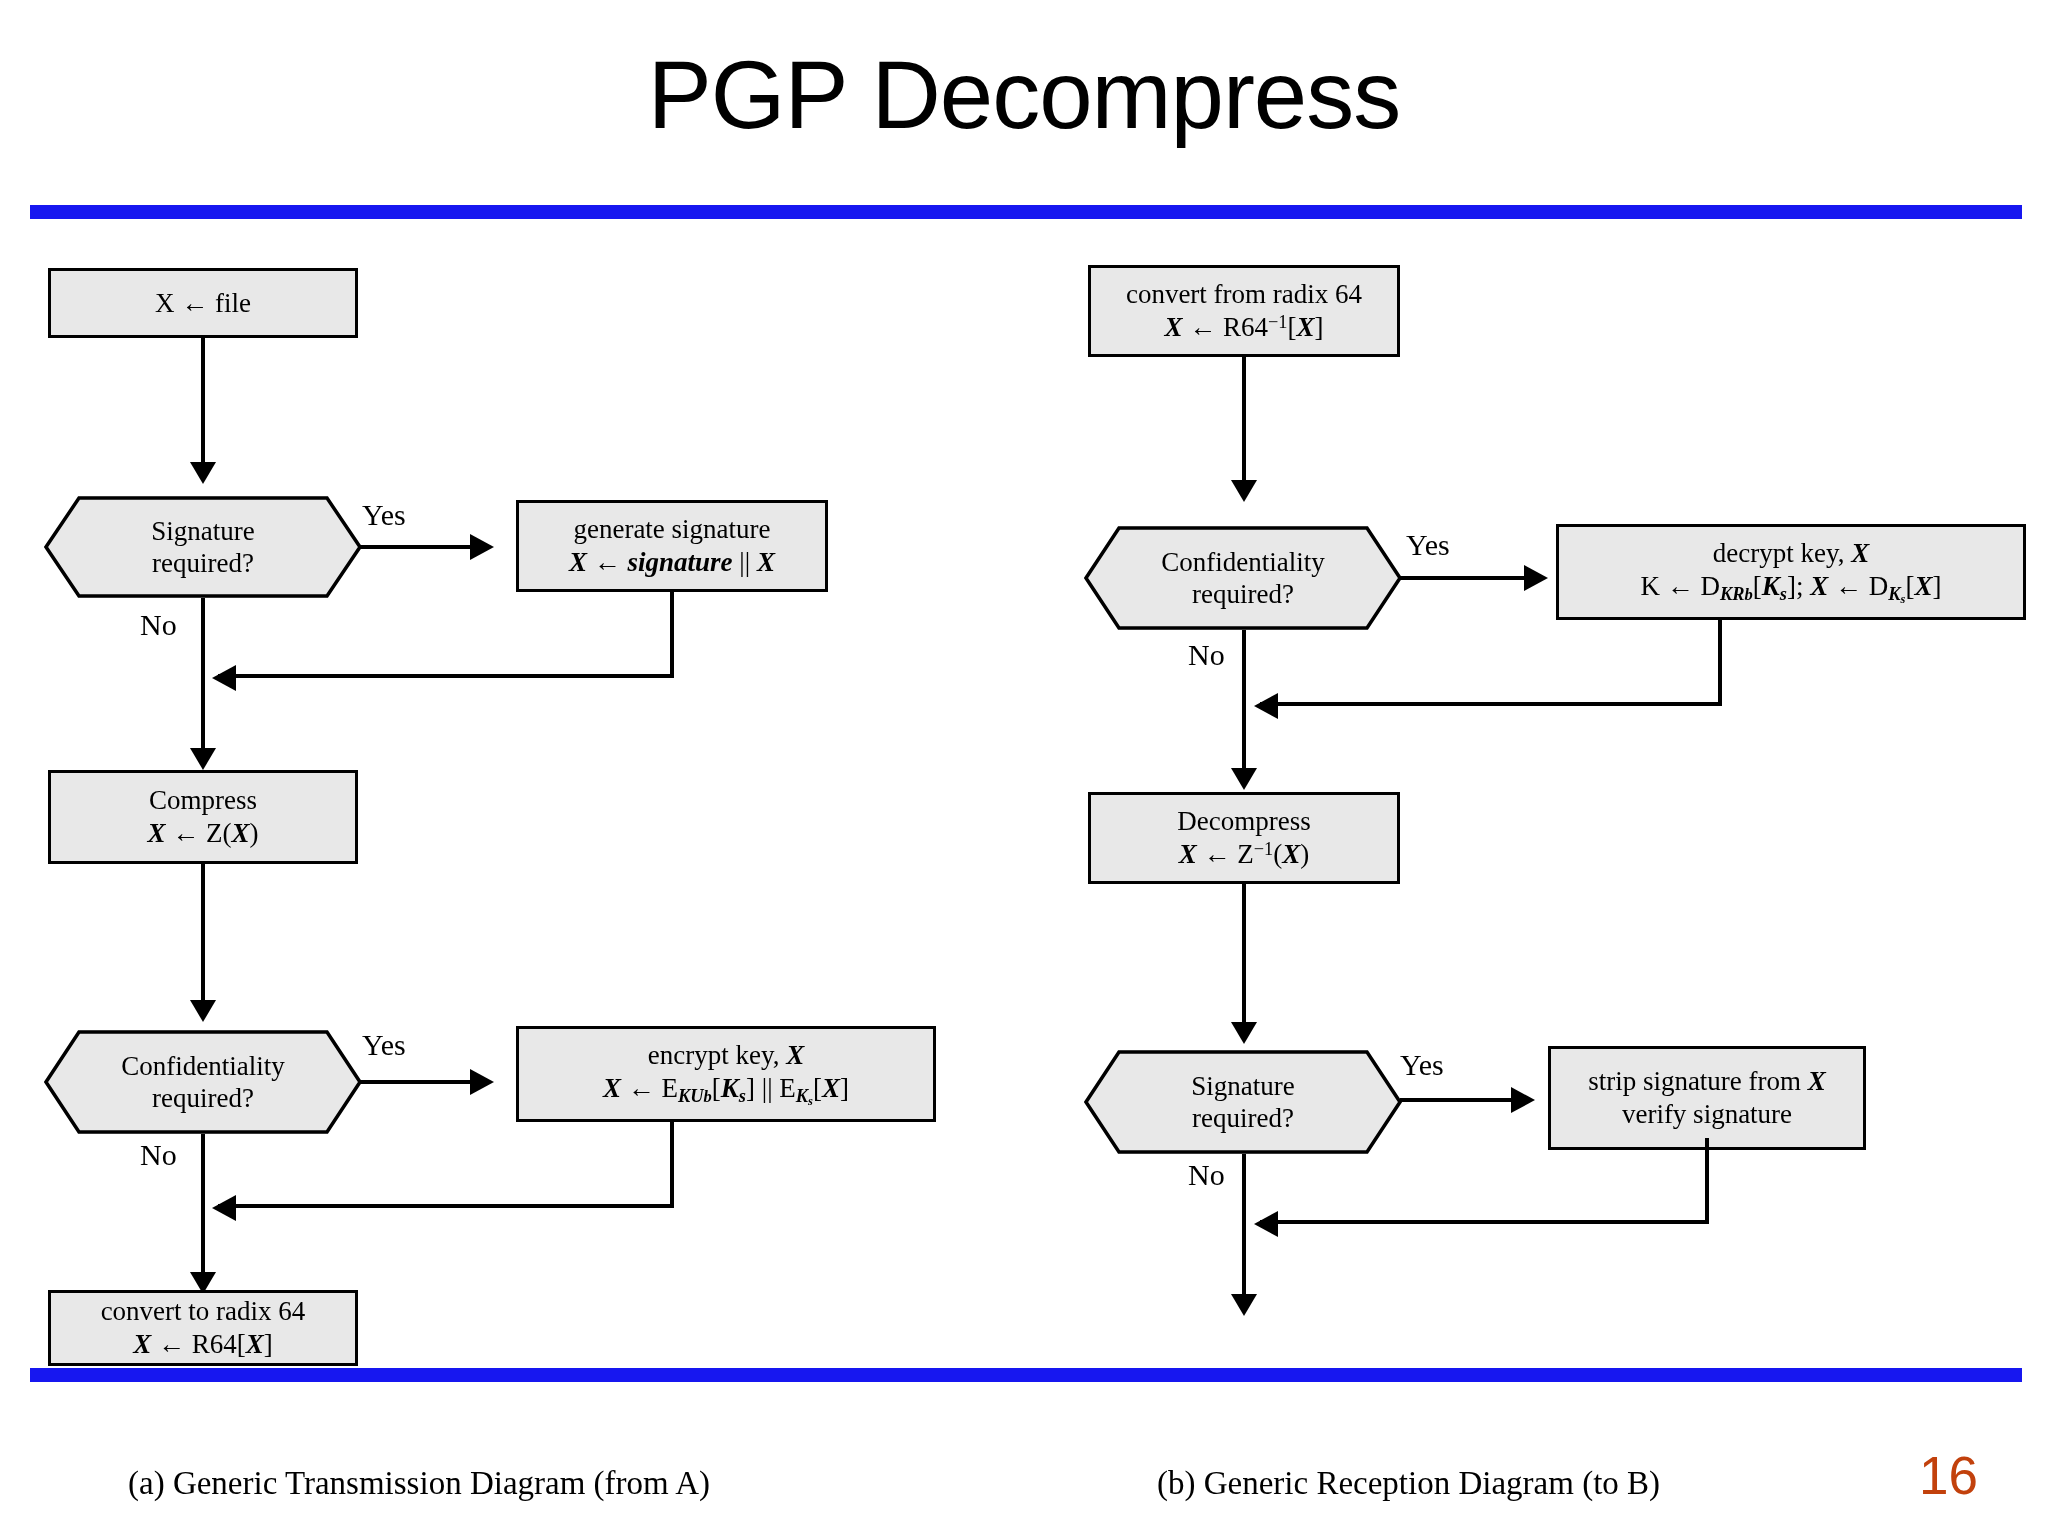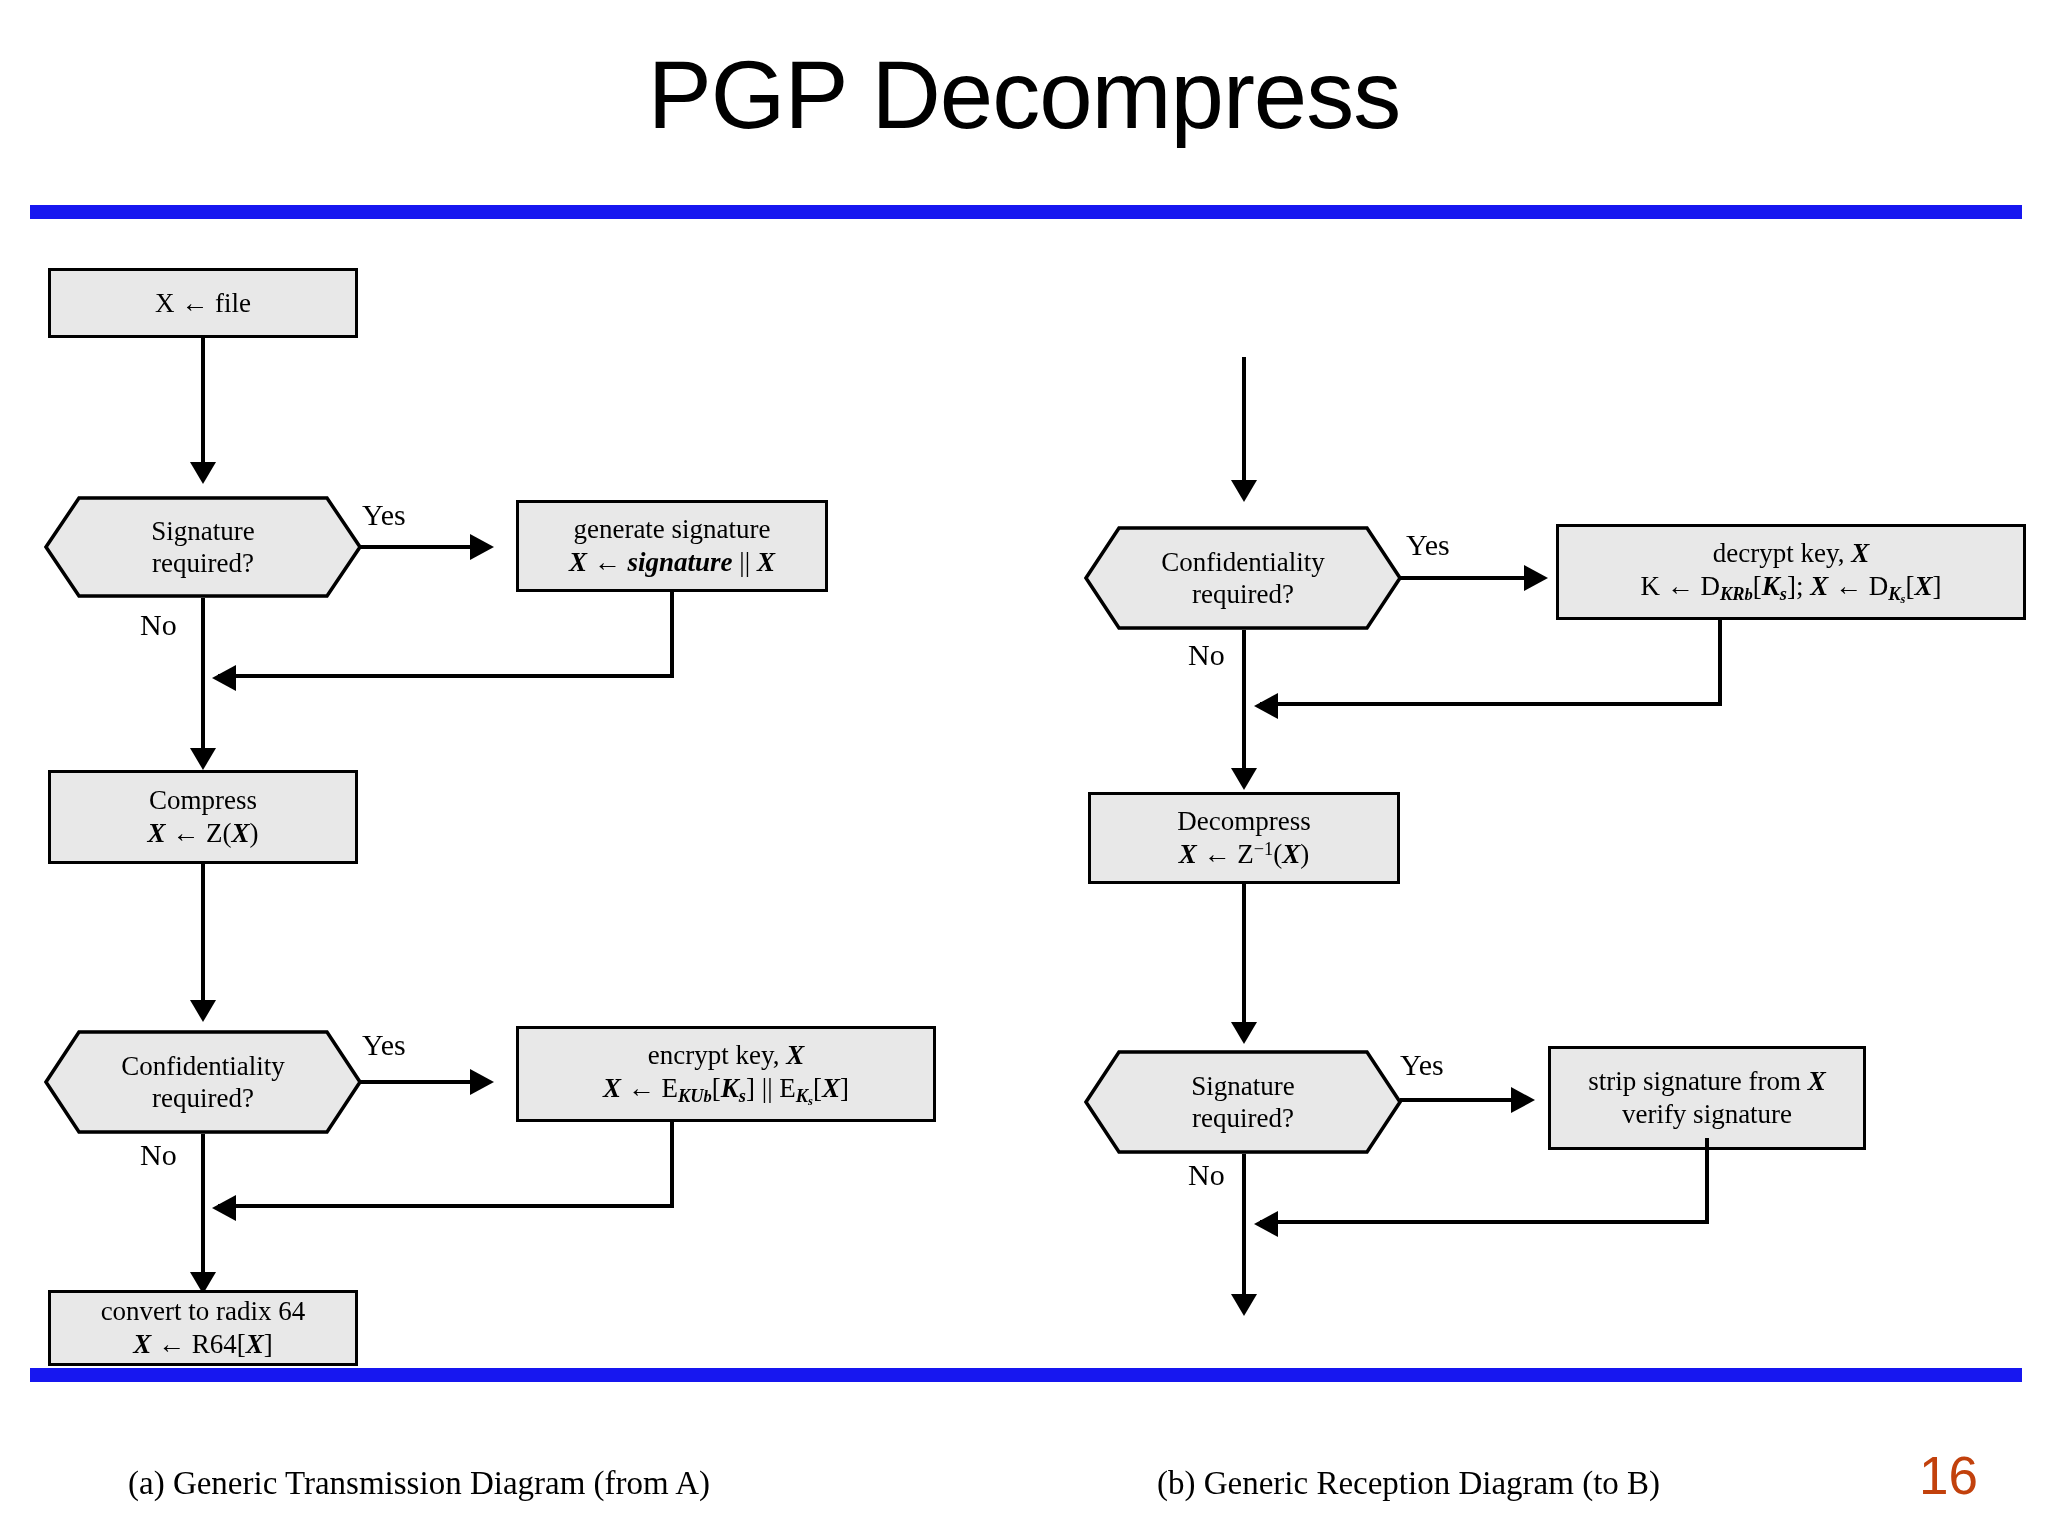--- a/index.html
+++ b/index.html
@@ -222,20 +222,24 @@
   <div class="vline" style="left:201px; top:1134px; height:148px;"></div>
   <div class="arrow-down" style="left:190px; top:1272px;"></div>
 
   <div class="proc" style="left:48px; top:1290px; width:310px; height:76px;">
     <div class="l1">convert to radix 64</div>
     <div class="l2"><span class="bi">X</span> ← R64[<span class="bi">X</span>]</div>
   </div>
 
   <div class="caption" style="left:128px; top:1465px;">(a) Generic Transmission Diagram (from A)</div>
 
+  <div class="proc" style="left:1088px; top:265px; width:312px; height:92px;">
+    <div class="l1">convert from radix 64</div>
+    <div class="l2"><span class="bi">X</span> ← R64<sup>−1</sup>[<span class="bi">X</span>]</div>
+  </div>
 
   <div class="vline" style="left:1242px; top:357px; height:132px;"></div>
   <div class="arrow-down" style="left:1231px; top:480px;"></div>
 
   <div class="hex-wrap" style="left:1084px; top:526px; width:318px; height:104px;">
     <div class="hex" style="left:0; top:0; width:318px; height:104px; position:absolute;">
       <div>Confidentiality</div>
       <div>required?</div>
     </div>
     <svg class="hex-border" viewBox="0 0 318 104" preserveAspectRatio="none">

